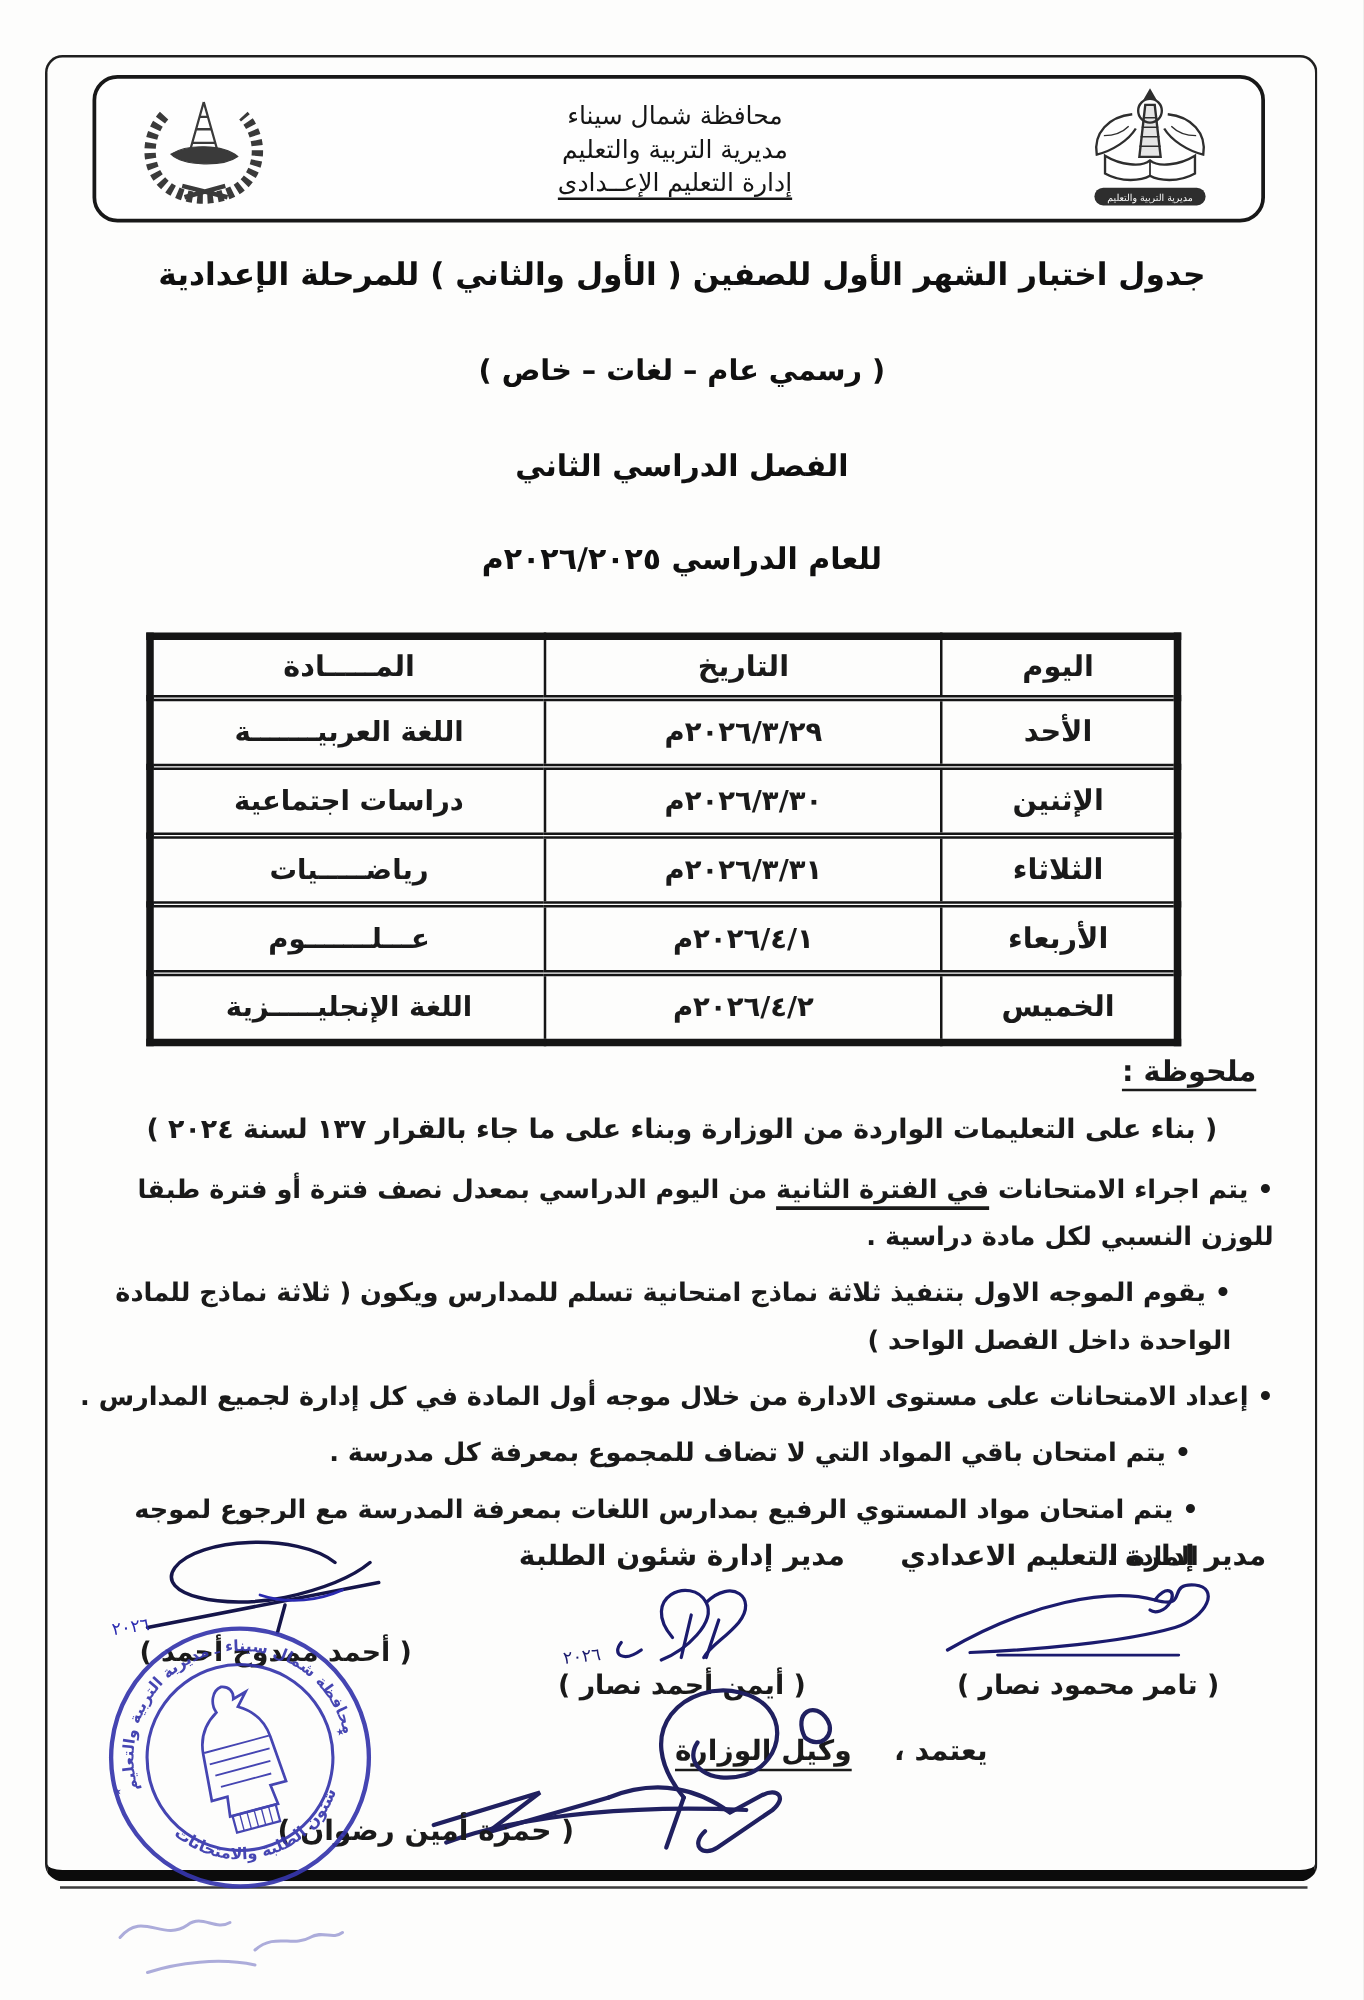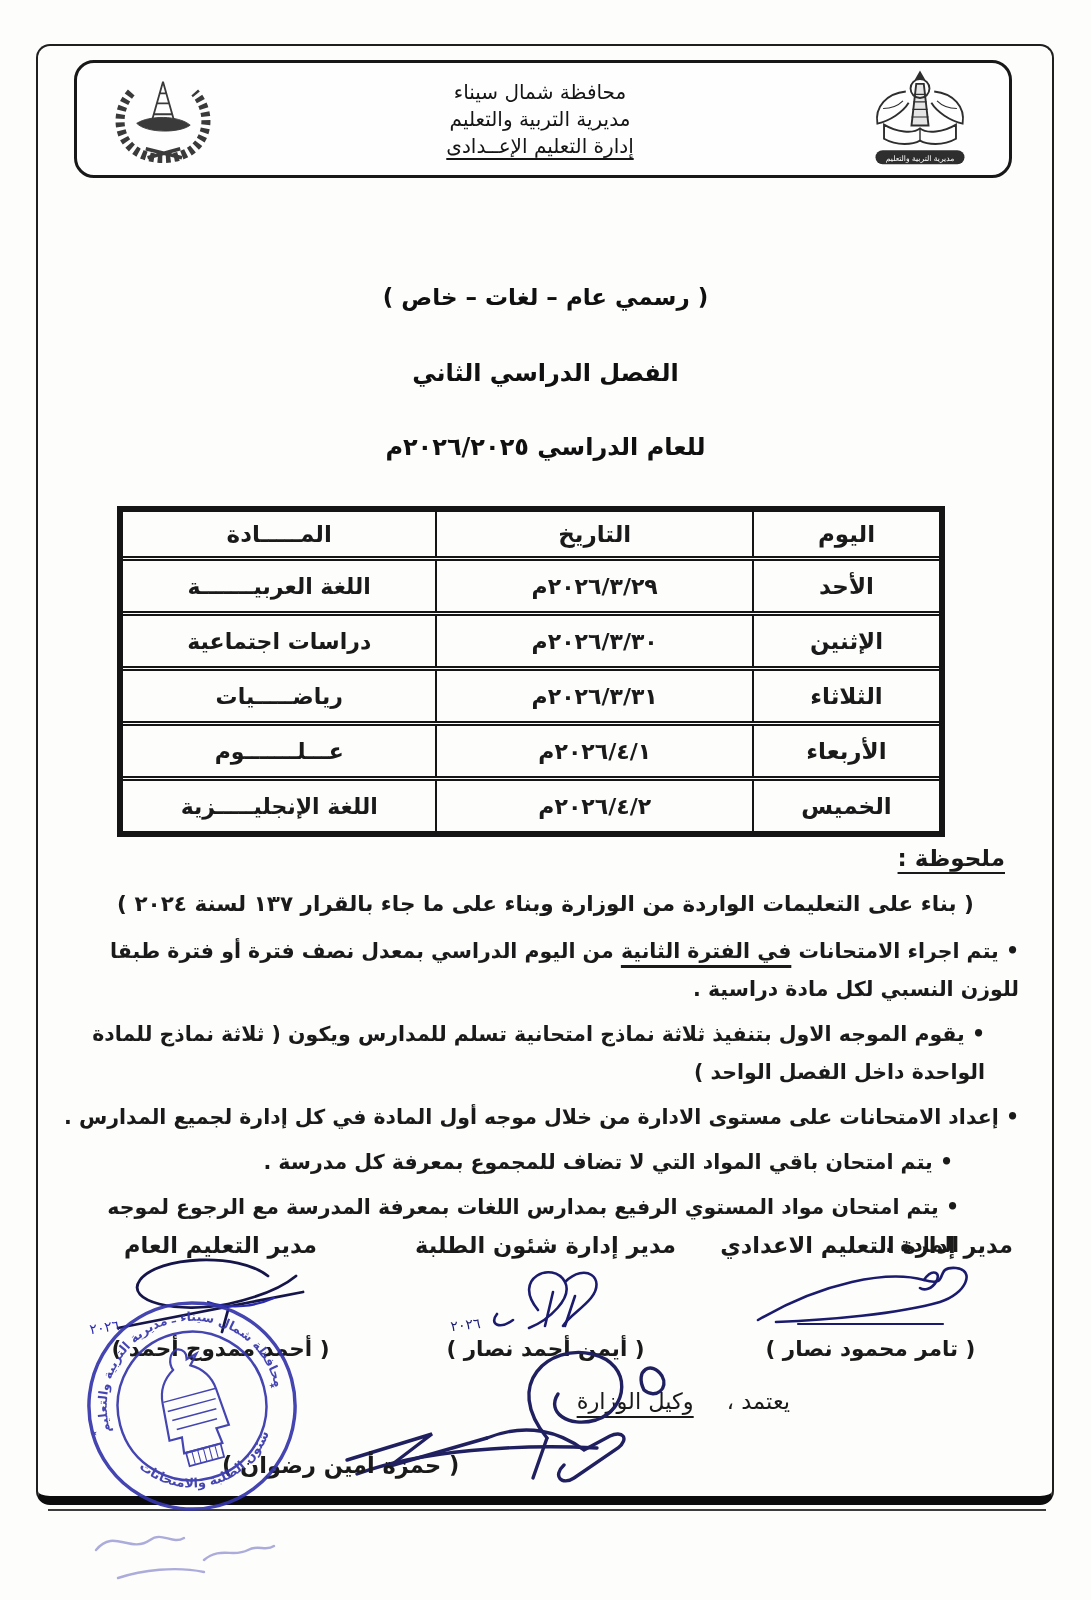--- a/index.html
+++ b/index.html
@@ -69,21 +69,21 @@
     display:flex; justify-content:space-between;
   }
   .sig-block{ width:285px; text-align:center;}
   .sig-title{ font-size:22.5px; font-weight:bold; white-space:nowrap;}
   .sig-name{ font-size:21.5px; font-weight:bold; white-space:nowrap;}
   .sig-draw{ height:78px; position:relative;}
   .sig-draw svg{ position:absolute; inset:0;}
   
   .approve-line{
     position:absolute; top:1388px; left:540px; width:250px;
-    font-size:22.5px; font-weight:normal; direction:rtl; text-align:right; white-space:nowrap;
+    font-size:22.5px; font-weight:bold; direction:rtl; text-align:right; white-space:nowrap;
   }
   .approve-line .role{ text-decoration:underline; text-underline-offset:7px; text-decoration-thickness:2px; margin-right:26px;}
   .approver-name{ position:absolute; top:1452px; left:222px; font-size:22.5px; font-weight:bold; white-space:nowrap;}
   .approve-sig{ position:absolute; top:1338px; left:292px; width:470px; height:150px;}
   
   .stamp{ position:absolute; top:1292px; left:78px; width:228px; height:228px; transform:rotate(-15deg); opacity:.92;}
   .scribble-bottom{ position:absolute; top:1516px; left:84px; width:230px; height:80px; opacity:.55;}
 </style>
 </head>
 <body>
@@ -122,20 +122,21 @@
         <g stroke="#3a3a3a" fill="none">
           <path d="M40 28 C 20 50 24 86 54 97 C 67 102 83 102 96 97 C 126 86 130 50 110 28" stroke-width="10" stroke-dasharray="5 4"></path>
           <path d="M58 100 L 94 90 M56 90 L 96 100" stroke-width="4"></path>
           <path d="M75 16 L 62 62 M75 16 L 88 62 M65 52 h 20 M68 40 h 14 M71 29 h 8 M62 62 h 26" stroke-width="2"></path>
           <path d="M46 62 C 60 53 92 53 105 64 C 93 73 57 73 46 62 Z" fill="#3a3a3a"></path>
         </g>
       </svg>
     </div>
   </div>
 
+  <div class="h-line t1">جدول اختبار الشهر الأول للصفين ( الأول والثاني ) للمرحلة الإعدادية</div>
   <div class="h-line t3">الفصل الدراسي الثاني</div>
   <div class="h-line t2">( رسمي عام – لغات – خاص )</div>
   <div class="h-line t4">للعام الدراسي ٢٠٢٦/٢٠٢٥م</div>
 
   <table class="exams">
     <colgroup>
         <col class="w-day">
         <col class="w-date">
         <col class="w-subj">
       </colgroup>
@@ -212,21 +213,20 @@
             <path d="M150 34 l -8 34 M172 38 l -10 30"></path>
             <path d="M110 62 c -14 10 -24 4 -16 -6"></path>
           </g>
           <text x="78" y="70" font-size="14" fill="#1b1b6e" transform="rotate(-6 78 70)">٢٠٢٦</text>
         </svg>
       </div>
       <div class="sig-name">( أيمن أحمد نصار )</div>
     </div>
 
     <div class="sig-block">
-      <div class="sig-title">مدير التعليم العام</div>
       <div class="sig-draw">
         <svg viewBox="0 0 285 78" width="285" height="78" aria-hidden="true">
           <g stroke="#15154a" fill="none" stroke-width="2.8" stroke-linecap="round">
             <path d="M190 18 C 160 -6 80 -2 62 22 C 46 44 100 56 150 46 C 186 38 206 28 218 18"></path>
             <path d="M40 70 L 225 34"></path>
             <path d="M150 52 l -6 22"></path>
           </g>
           <g stroke="#2a2ab0" fill="none" stroke-width="2.2" stroke-linecap="round">
             <path d="M130 44 c 24 8 48 4 66 -4"></path>
           </g>

